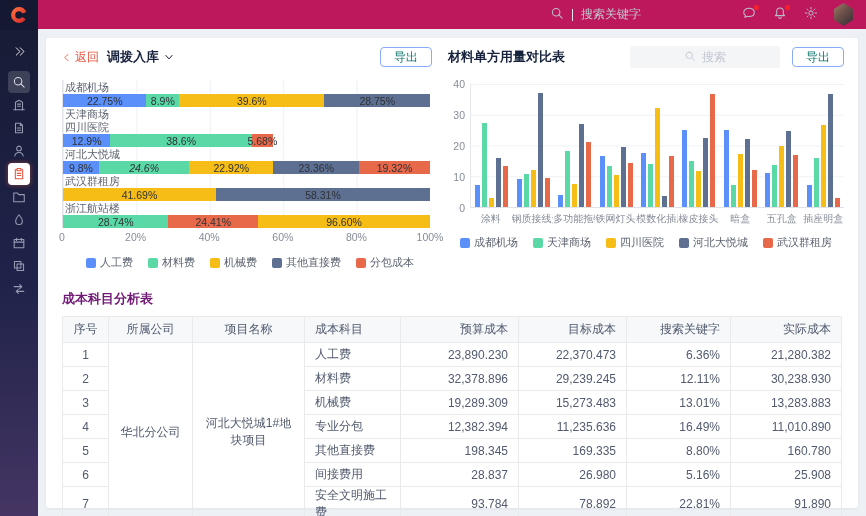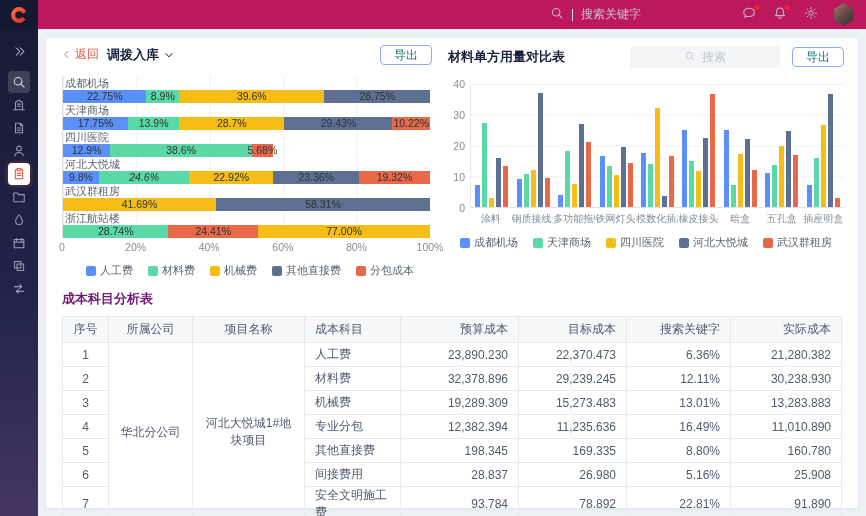--- a/index.html
+++ b/index.html
@@ -275,27 +275,20 @@
                   <div class="s-label">成都机场</div>
                   <div class="s-bar">
                     <div class="s-seg" style="width: 22.75%; background: rgb(91, 143, 249);">22.75%</div>
                     <div class="s-seg" style="width: 8.9%; background: rgb(90, 216, 166);">8.9%</div>
                     <div class="s-seg" style="width: 39.6%; background: rgb(246, 189, 22);">39.6%</div>
                     <div class="s-seg" style="width: 28.75%; background: rgb(93, 112, 146);">28.75%</div>
                   </div>
                 </div>
                 <div class="s-row">
                   <div class="s-label">天津商场</div>
-                  <div class="s-bar">
-                    <div class="s-seg" style="width: 17.75%; background: rgb(91, 143, 249);">17.75%</div>
-                    <div class="s-seg" style="width: 13.9%; background: rgb(90, 216, 166);">13.9%</div>
-                    <div class="s-seg" style="width: 28.7%; background: rgb(246, 189, 22);">28.7%</div>
-                    <div class="s-seg" style="width: 29.43%; background: rgb(93, 112, 146);">29.43%</div>
-                    <div class="s-seg" style="width: 10.22%; background: rgb(232, 104, 74);">10.22%</div>
-                  </div>
                 </div>
                 <div class="s-row">
                   <div class="s-label">四川医院</div>
                   <div class="s-bar">
                     <div class="s-seg" style="width: 12.9%; background: rgb(91, 143, 249);">12.9%</div>
                     <div class="s-seg" style="width: 38.6%; background: rgb(90, 216, 166);">38.6%</div>
                     <div class="s-seg" style="width: 5.68%; background: rgb(232, 104, 74);">5.68%</div>
                   </div>
                 </div>
                 <div class="s-row">
@@ -313,21 +306,21 @@
                   <div class="s-bar">
                     <div class="s-seg" style="width: 41.69%; background: rgb(246, 189, 22);">41.69%</div>
                     <div class="s-seg" style="width: 58.31%; background: rgb(93, 112, 146);">58.31%</div>
                   </div>
                 </div>
                 <div class="s-row">
                   <div class="s-label">浙江航站楼</div>
                   <div class="s-bar">
                     <div class="s-seg" style="width: 28.74%; background: rgb(90, 216, 166);">28.74%</div>
                     <div class="s-seg" style="width: 24.41%; background: rgb(232, 104, 74);">24.41%</div>
-                    <div class="s-seg" style="width: 46.85%; background: rgb(246, 189, 22);">77.00%</div>
+                    <div class="s-seg" style="width: 46.85%; background: rgb(246, 189, 22);">96.60%</div>
                   </div>
                 </div>
               </div>
             <div class="s-xaxis" id="stacked-xaxis">
                 <span class="s-tick" style="left: 0%;">0</span>
                 <span class="s-tick" style="left: 20%;">20%</span>
                 <span class="s-tick" style="left: 40%;">40%</span>
                 <span class="s-tick" style="left: 60%;">60%</span>
                 <span class="s-tick" style="left: 80%;">80%</span>
                 <span class="s-tick" style="left: 100%;">100%</span>

